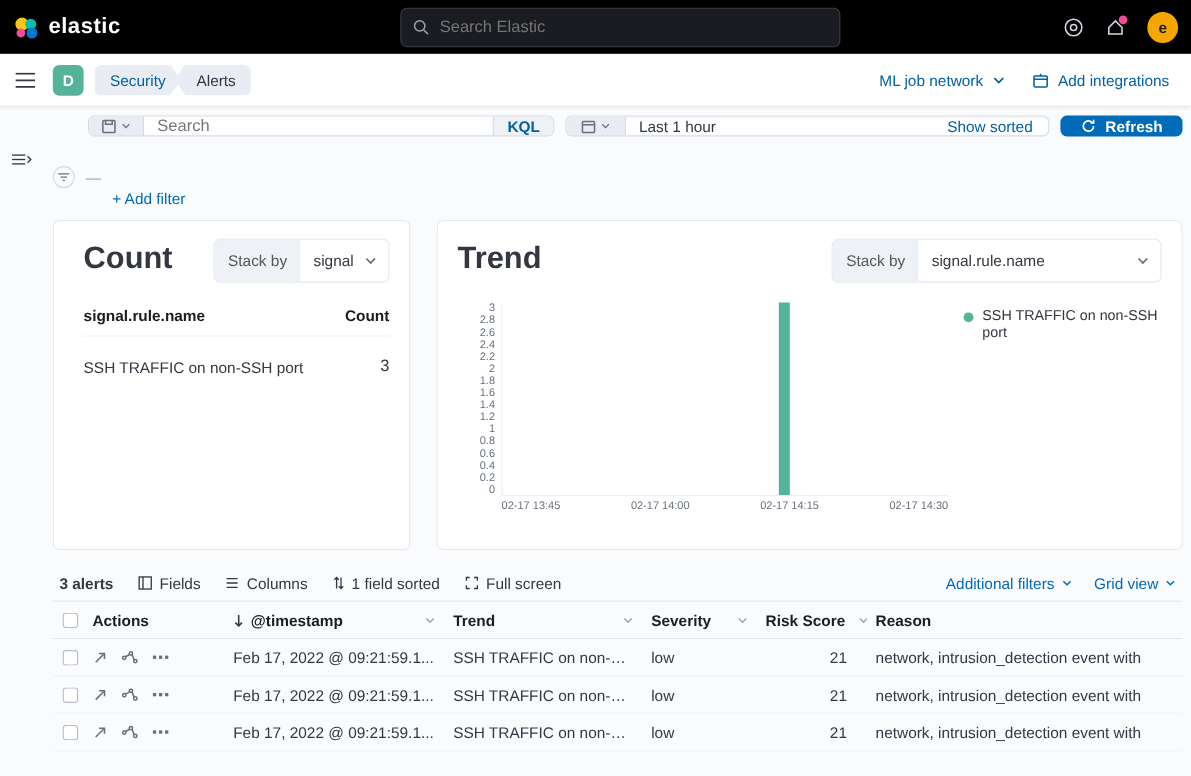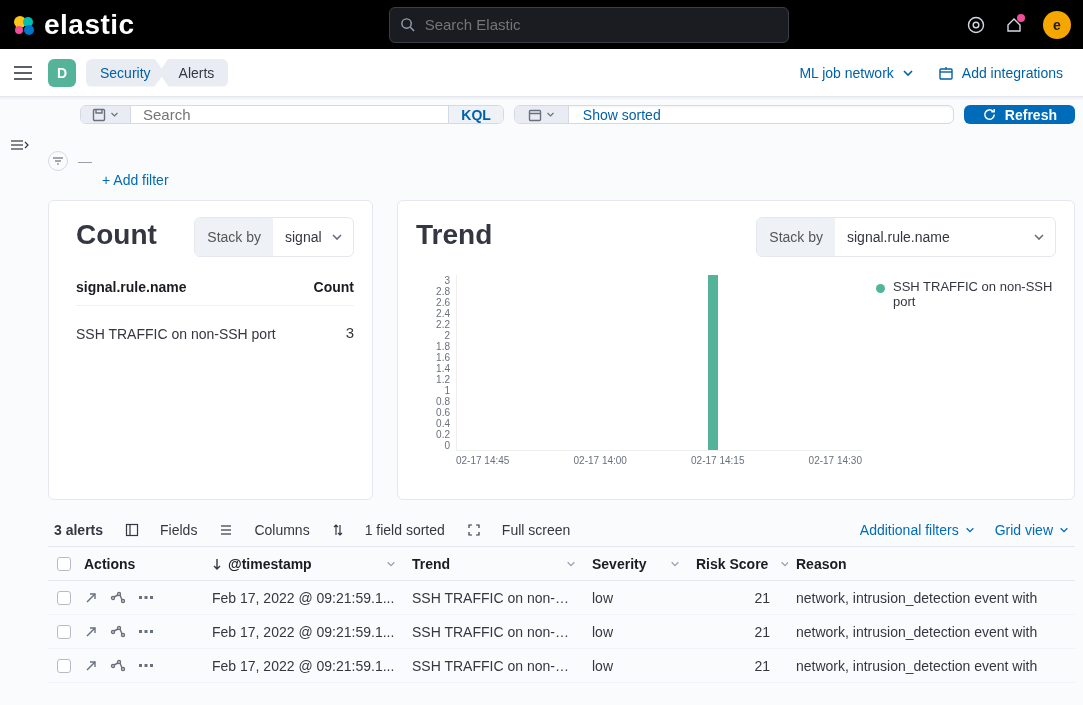--- a/index.html
+++ b/index.html
@@ -35,21 +35,21 @@
     height: 49px;
     background: #000;
     color: #fff;
     display: flex;
     align-items: center;
     padding: 0 12px;
     gap: 12px;
   }
   .logo-cluster { display:flex; align-items:center; gap:8px; }
   .logo-mark { width:24px; height:24px; position:relative; }
-  .logo-word { font-weight:700; font-size:28px; letter-spacing:.5px; }
+  .logo-word { font-weight:700; font-size:20px; letter-spacing:.5px; }
   .topbar-spacer-l { width: 230px; }
   .search-wrap {
     flex: 0 0 400px;
     height: 36px;
     border: 1px solid #3a3f47;
     border-radius: 6px;
     display: flex;
     align-items: center;
     padding: 0 10px;
     gap: 8px;
@@ -202,21 +202,21 @@
   .y-ticks { position:absolute; left:0; top:0; bottom:24px; width:34px; display:flex; flex-direction:column; justify-content:space-between; align-items:flex-end; font-size:10px; color:#69707d;}
   .plot { position:absolute; left:40px; right:0; top:0; bottom:24px; border-left:1px solid #eee; border-bottom:1px solid #eee;}
   .bar { position:absolute; width:10px; background:var(--green); bottom:0;}
   .x-ticks { position:absolute; left:40px; right:0; bottom:0; height:20px; display:flex; justify-content:space-between; font-size:10px; color:#69707d;}
   .legend { width:180px; font-size:13px; display:flex; gap:8px; align-items:flex-start; padding-top:4px;}
   .legend-dot { width:9px; height:9px; border-radius:50%; background:var(--green); margin-top:5px; flex:none;}
 
   
   .tbl-toolbar { display:flex; align-items:center; gap:22px; padding:22px 6px 8px 6px; color:#343741;}
   .tbl-toolbar .count { font-weight:700;}
-  .tbl-tool { display:flex; align-items:center; gap:21px; color:#343741; cursor:pointer;}
+  .tbl-tool { display:flex; align-items:center; gap:6px; color:#343741; cursor:pointer;}
   .tbl-toolbar-right { margin-left:auto; display:flex; align-items:center; gap:20px;}
   .link-ish { color:#006bb8; font-weight:500; cursor:pointer; display:flex; align-items:center; gap:6px;}
 
   
   .grid { border-top:1px solid #e4e8ee;}
   .grid-head, .grid-row { display:flex; align-items:center; }
   .grid-head { height:34px; font-weight:600; color:#1a1c21; border-bottom:1px solid #e4e8ee;}
   .grid-row { height:34px; border-bottom:1px solid #f1f3f7; color:#343741;}
   .cell { padding:0 8px; overflow:hidden; white-space:nowrap; text-overflow:ellipsis; }
   .c-check { width:32px; display:flex; justify-content:center;}
@@ -339,20 +339,21 @@
       <div class="date-box">
         <span class="date-prefix">
           <svg width="14" height="14" viewBox="0 0 14 14" fill="none" stroke="#69707d" stroke-width="1.4">
             <rect x="1.5" y="2.5" width="11" height="10" rx="1"></rect>
               <line x1="1.5" y1="5.5" x2="12.5" y2="5.5"></line>
           </svg>
           <svg width="9" height="9" viewBox="0 0 12 12" fill="none" stroke="#69707d" stroke-width="1.6">
               <path d="M2 4 L6 8 L10 4"></path>
             </svg>
         </span>
+        <span class="date-text">Last 1 hour</span>
         <span class="show-dates">Show sorted</span>
       </div>
 
       <div class="refresh-btn">
         <svg width="15" height="15" viewBox="0 0 16 16" fill="none" stroke="#fff" stroke-width="1.6">
           <path d="M13 8 A5 5 0 1 1 11.5 4.5"></path>
             <path d="M13 2 V5 H10"></path>
         </svg>
         <span>Refresh</span>
       </div>
@@ -431,21 +432,21 @@
               <span>0.8</span>
               <span>0.6</span>
               <span>0.4</span>
               <span>0.2</span>
               <span>0</span>
             </div>
             <div class="plot">
               <div class="bar" id="trend-bar" style="left: 62%; height: 100%;"></div>
             </div>
             <div class="x-ticks">
-              <span>02-17 14:45</span>
+              <span>02-17 13:45</span>
               <span>02-17 14:00</span>
               <span>02-17 14:15</span>
               <span>02-17 14:30</span>
             </div>
           </div>
           <div class="legend">
             <span class="legend-dot"></span>
             <span>SSH TRAFFIC on non-SSH port</span>
           </div>
         </div>

